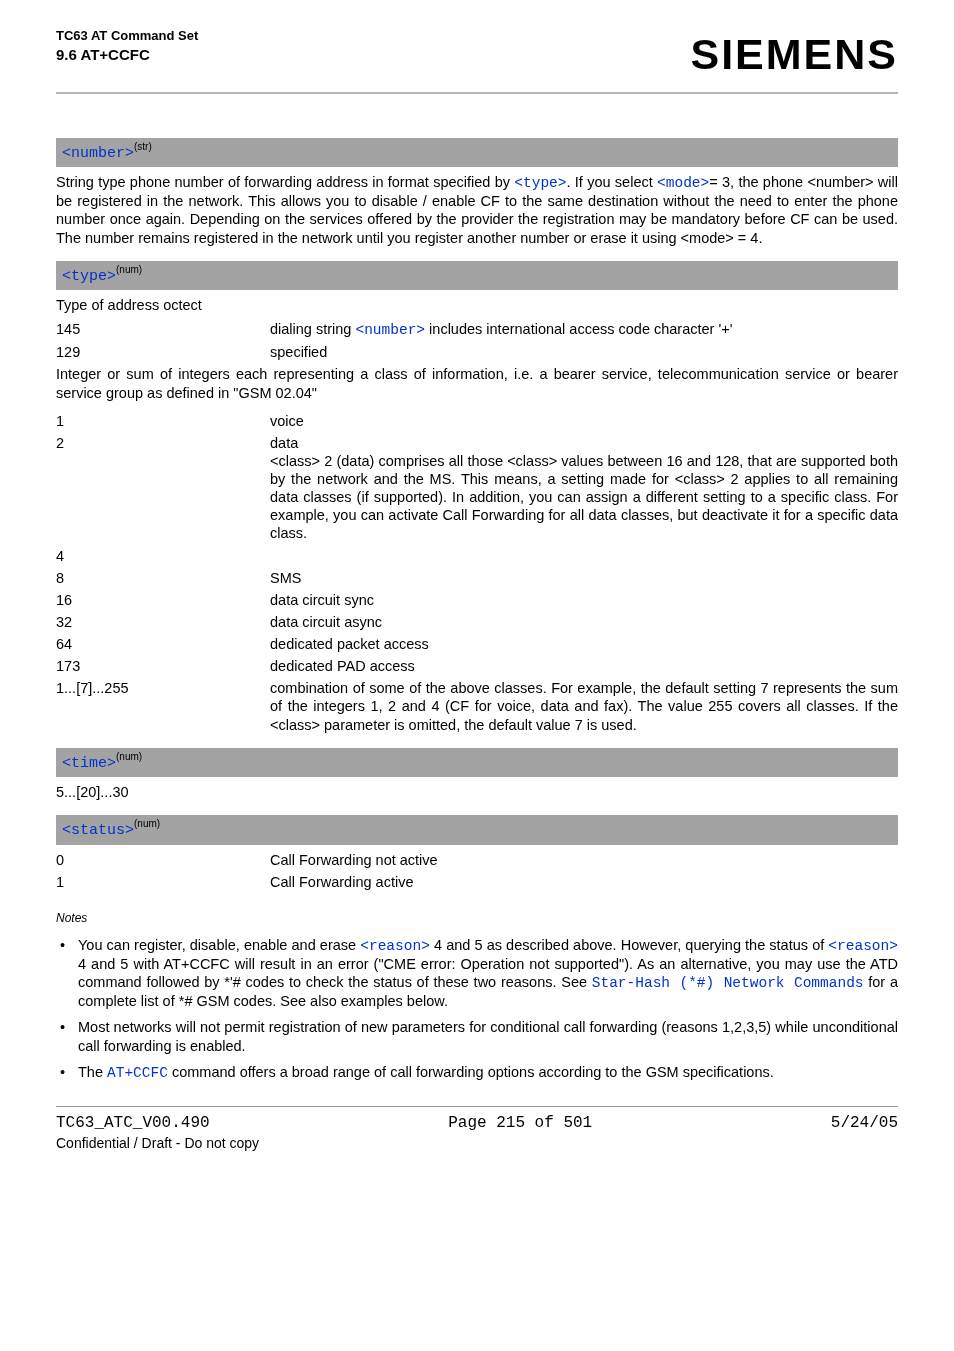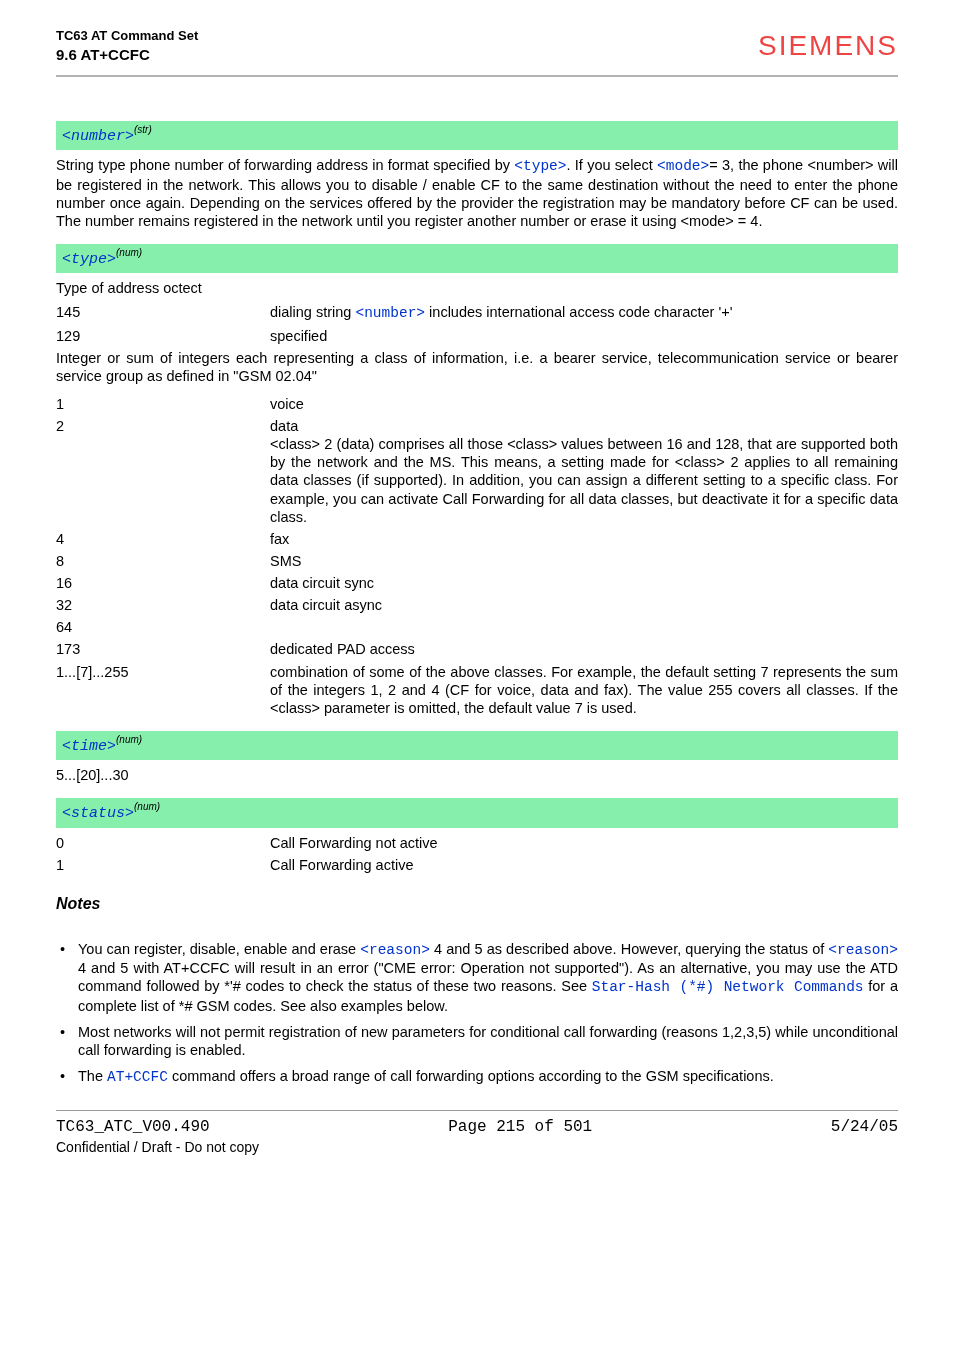--- a/index.html
+++ b/index.html
@@ -24,38 +24,37 @@
   .doc-title {
     font-weight: bold;
     font-size: 13px;
   }
   .doc-subtitle {
     font-weight: bold;
     font-size: 15px;
     margin-top: 2px;
   }
   .siemens {
-    font-weight: 400;
-    font-size: 28px;
+    font-weight: 700;
+    font-size: 43px;
     letter-spacing: 2px;
-    color: #ef4444;
+    color: #000000;
   }
   .rule {
     height: 2px;
     background: #b4b4b4;
     margin-top: 10px;
     margin-bottom: 44px;
   }
   .param-header {
-    background: #86efac;
+    background: #a3a3a3;
     padding: 4px 8px 4px 6px;
     font-size: 14px;
     margin-top: 14px;
     margin-bottom: 6px;
-    font-style: italic;
   }
   .param-header .code-link {
     font-family: "Courier New", monospace;
     color: #0033cc;
     font-size: 15px;
   }
   .param-header sup { font-size: 10px; position: relative; top: -1px; }
   .param-desc {
     text-align: justify;
     margin: 4px 0 10px 0;
@@ -74,26 +73,26 @@
   }
   .kv-key {
     width: 214px;
     flex-shrink: 0;
   }
   .kv-val {
     flex: 1;
     text-align: justify;
   }
   .notes-heading {
-    font-weight: bold;
+    font-weight: normal;
     font-style: italic;
-    font-size: 16px;
+    font-size: 12px;
     color: #000;
     margin-top: 20px;
-    margin-bottom: 26px;
+    margin-bottom: 10px;
   }
   ul.notes {
     list-style: none;
     padding-left: 0;
   }
   ul.notes li {
     position: relative;
     padding-left: 22px;
     text-align: justify;
     margin-bottom: 8px;
@@ -168,36 +167,36 @@
       <div class="kv-key">1</div>
       <div class="kv-val">voice</div>
     </div>
   <div class="kv-row">
       <div class="kv-key">2</div>
       <div class="kv-val" style="white-space: pre-line;">data
 &lt;class&gt; 2 (data) comprises all those &lt;class&gt; values between 16 and 128, that are supported both by the network and the MS. This means, a setting made for &lt;class&gt; 2 applies to all remaining data classes (if supported). In addition, you can assign a different setting to a specific class. For example, you can activate Call Forwarding for all data classes, but deactivate it for a specific data class.</div>
     </div>
   <div class="kv-row">
       <div class="kv-key">4</div>
-      <div class="kv-val">fax</div>
     </div>
   <div class="kv-row">
       <div class="kv-key">8</div>
       <div class="kv-val">SMS</div>
     </div>
   <div class="kv-row">
       <div class="kv-key">16</div>
       <div class="kv-val">data circuit sync</div>
     </div>
   <div class="kv-row">
       <div class="kv-key">32</div>
       <div class="kv-val">data circuit async</div>
     </div>
   <div class="kv-row">
       <div class="kv-key">64</div>
+      <div class="kv-val">dedicated packet access</div>
     </div>
   <div class="kv-row">
       <div class="kv-key">173</div>
       <div class="kv-val">dedicated PAD access</div>
     </div>
   <div class="kv-row">
       <div class="kv-key">1...[7]...255</div>
       <div class="kv-val">combination of some of the above classes. For example, the default setting 7 represents the sum of the integers 1, 2 and 4 (CF for voice, data and fax). The value 255 covers all classes. If the &lt;class&gt; parameter is omitted, the default value 7 is used.</div>
     </div>
 

